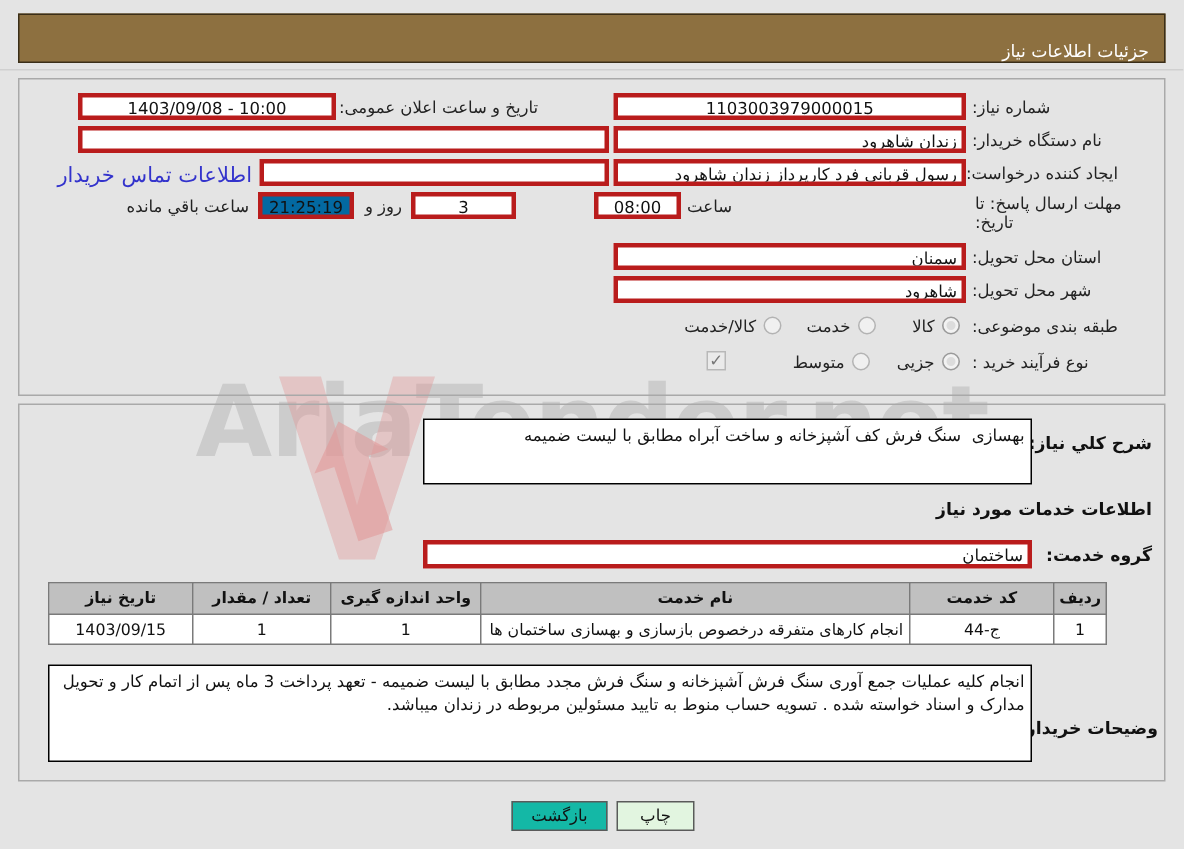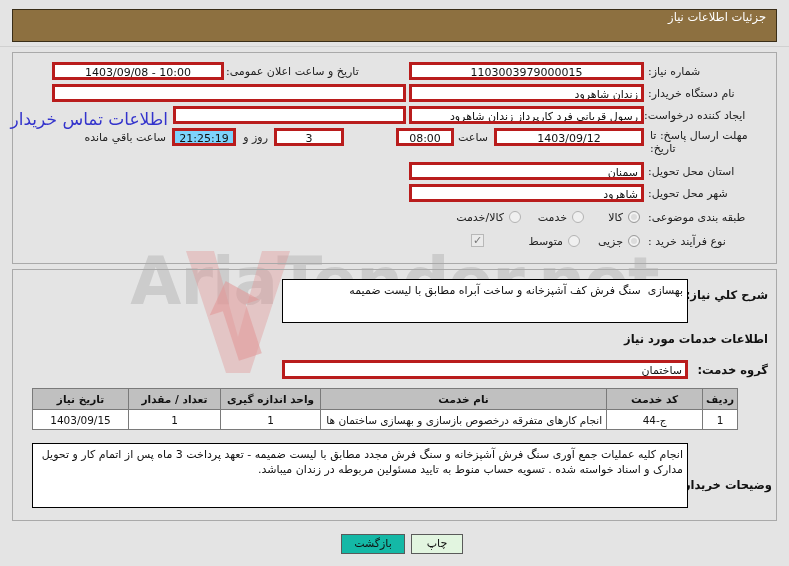--- a/index.html
+++ b/index.html
@@ -50,21 +50,21 @@
   
   #titlebar {
     position: absolute;
     left: 12px; top: 9px;
     width: 765px; height: 33px;
     background: #8d7040;
     border: 1px solid #3a2e18;
     color: #ffffff;
     font-size: 11.5px;
     display: flex;
-    align-items: flex-start;
+    align-items: flex-end;
     justify-content: flex-start;
     padding-right: 10px;
     z-index: 20;
   }
 
   
   .panel {
     position: absolute;
     background: transparent;
     border: 1px solid #a9a9a9;
@@ -91,26 +91,26 @@
     font-size: 11px;
     color: #111;
     line-height: 16px;
     height: 18px;
     padding: 0 3px;
     overflow: hidden;
     white-space: nowrap;
   }
   .fld.ctr  { text-align: center; }
   .fld.rt   { text-align: right; padding-left: 32px; }
-  .fld.cream{ background: #7dd3fc; }
+  .fld.cream{ background: #0369a1; }
   .fld.blank{ }
 
   .link {
     position: absolute;
-    font-size: 17px;
+    font-size: 14px;
     color: #3333cc;
     white-space: nowrap;
     cursor: pointer;
   }
 
   .plain {
     position: absolute;
     font-size: 11px;
     color: #222;
     white-space: nowrap;
@@ -246,21 +246,20 @@
     <div class="lbl" style="right:8px; top:34px; width:120px;">نام دستگاه خریدار:</div>
     <div class="fld rt" style="right:132px; top:31px; width:235px;">زندان شاهرود</div>
     <div class="fld blank" style="right:370px; top:31px; width:354px;"></div>
 
     <div class="lbl" style="right:8px; top:56px; width:124px;">ایجاد کننده درخواست:</div>
     <div class="fld rt" style="right:132px; top:53px; width:235px;">رسول قربانی فرد کارپرداز زندان شاهرود</div>
     <div class="fld blank" style="right:370px; top:53px; width:233px;"></div>
     <div class="link" style="right:608px; top:56px;">اطلاعات تماس خریدار</div>
 
     <div class="lbl wrap" style="right:8px; top:76px; width:118px;">مهلت ارسال پاسخ: تا تاریخ:</div>
-    <div class="fld ctr" style="right:132px; top:75px; width:150px;">1403/09/12</div>
     <div class="plain" style="right:288px; top:78px;">ساعت</div>
     <div class="fld ctr" style="right:322px; top:75px; width:58px;">08:00</div>
 
     <div class="fld ctr" style="right:432px; top:75px; width:70px;">3</div>
     <div class="plain" style="right:508px; top:78px;">روز و</div>
     <div class="fld ctr cream" style="right:540px; top:75px; width:64px;">21:25:19</div>
     <div class="plain" style="right:610px; top:78px;">ساعت باقي مانده</div>
 
     <div class="lbl" style="right:8px; top:112px; width:120px;">استان محل تحویل:</div>
     <div class="fld rt" style="right:132px; top:109px; width:235px;">سمنان</div>

